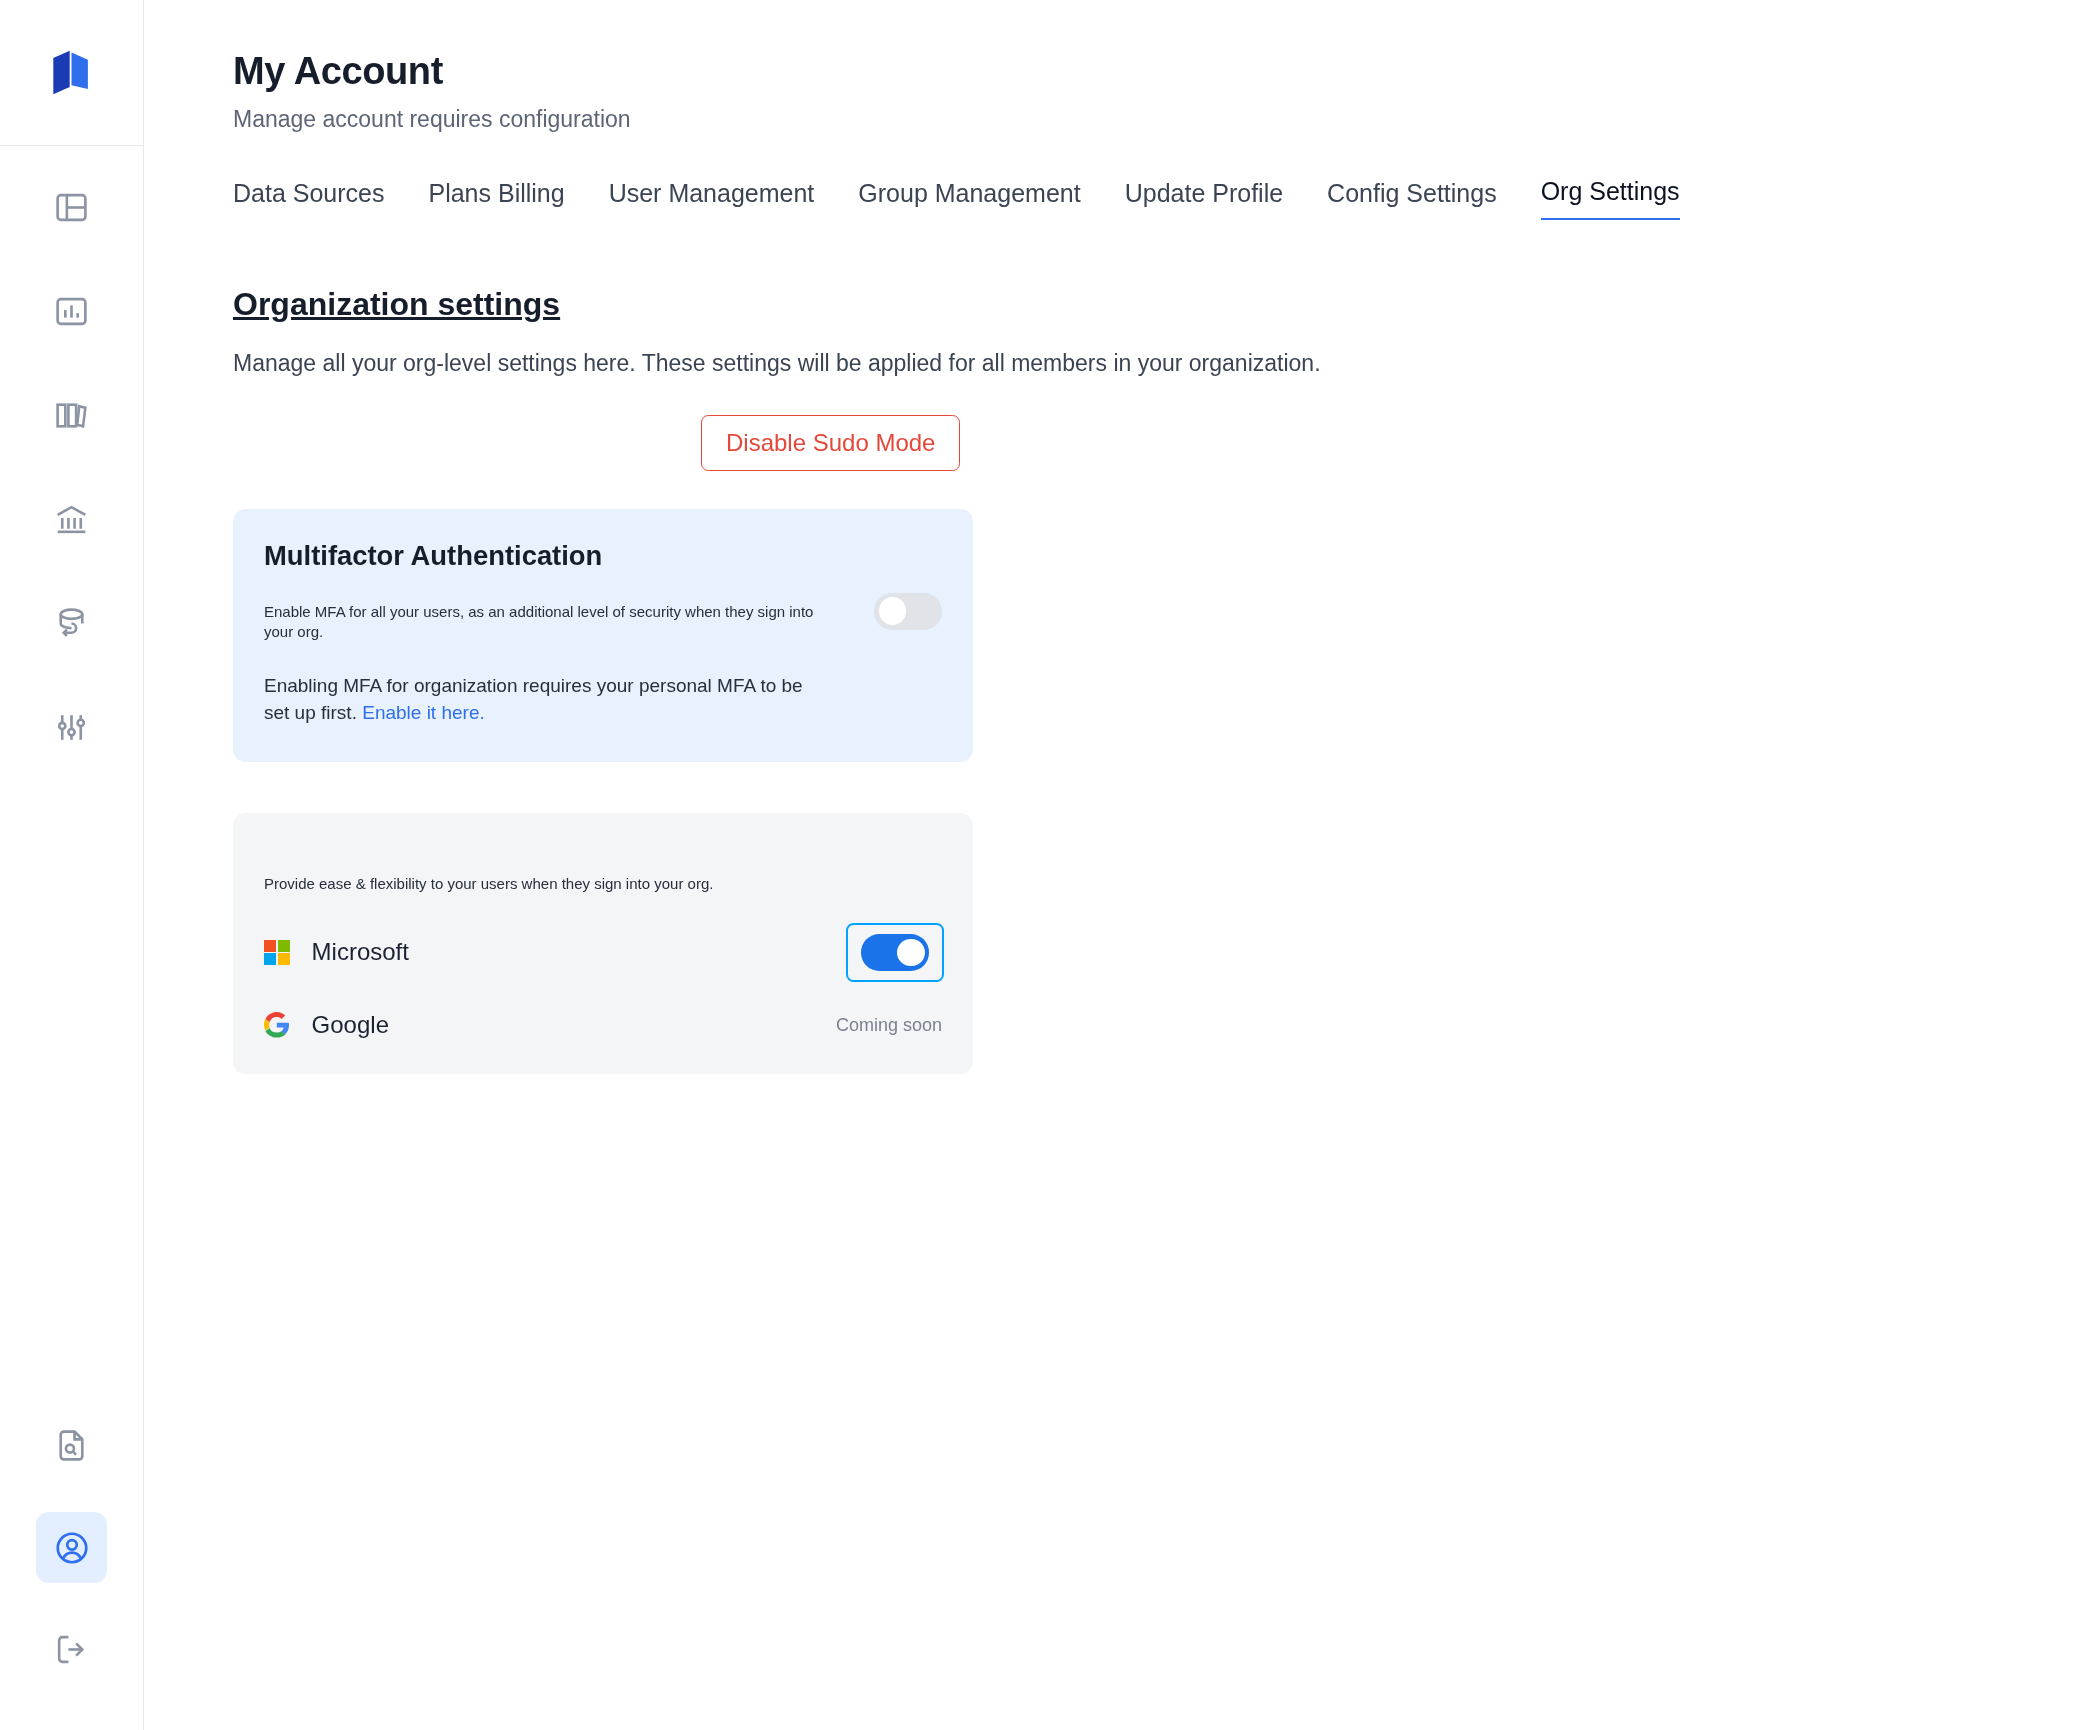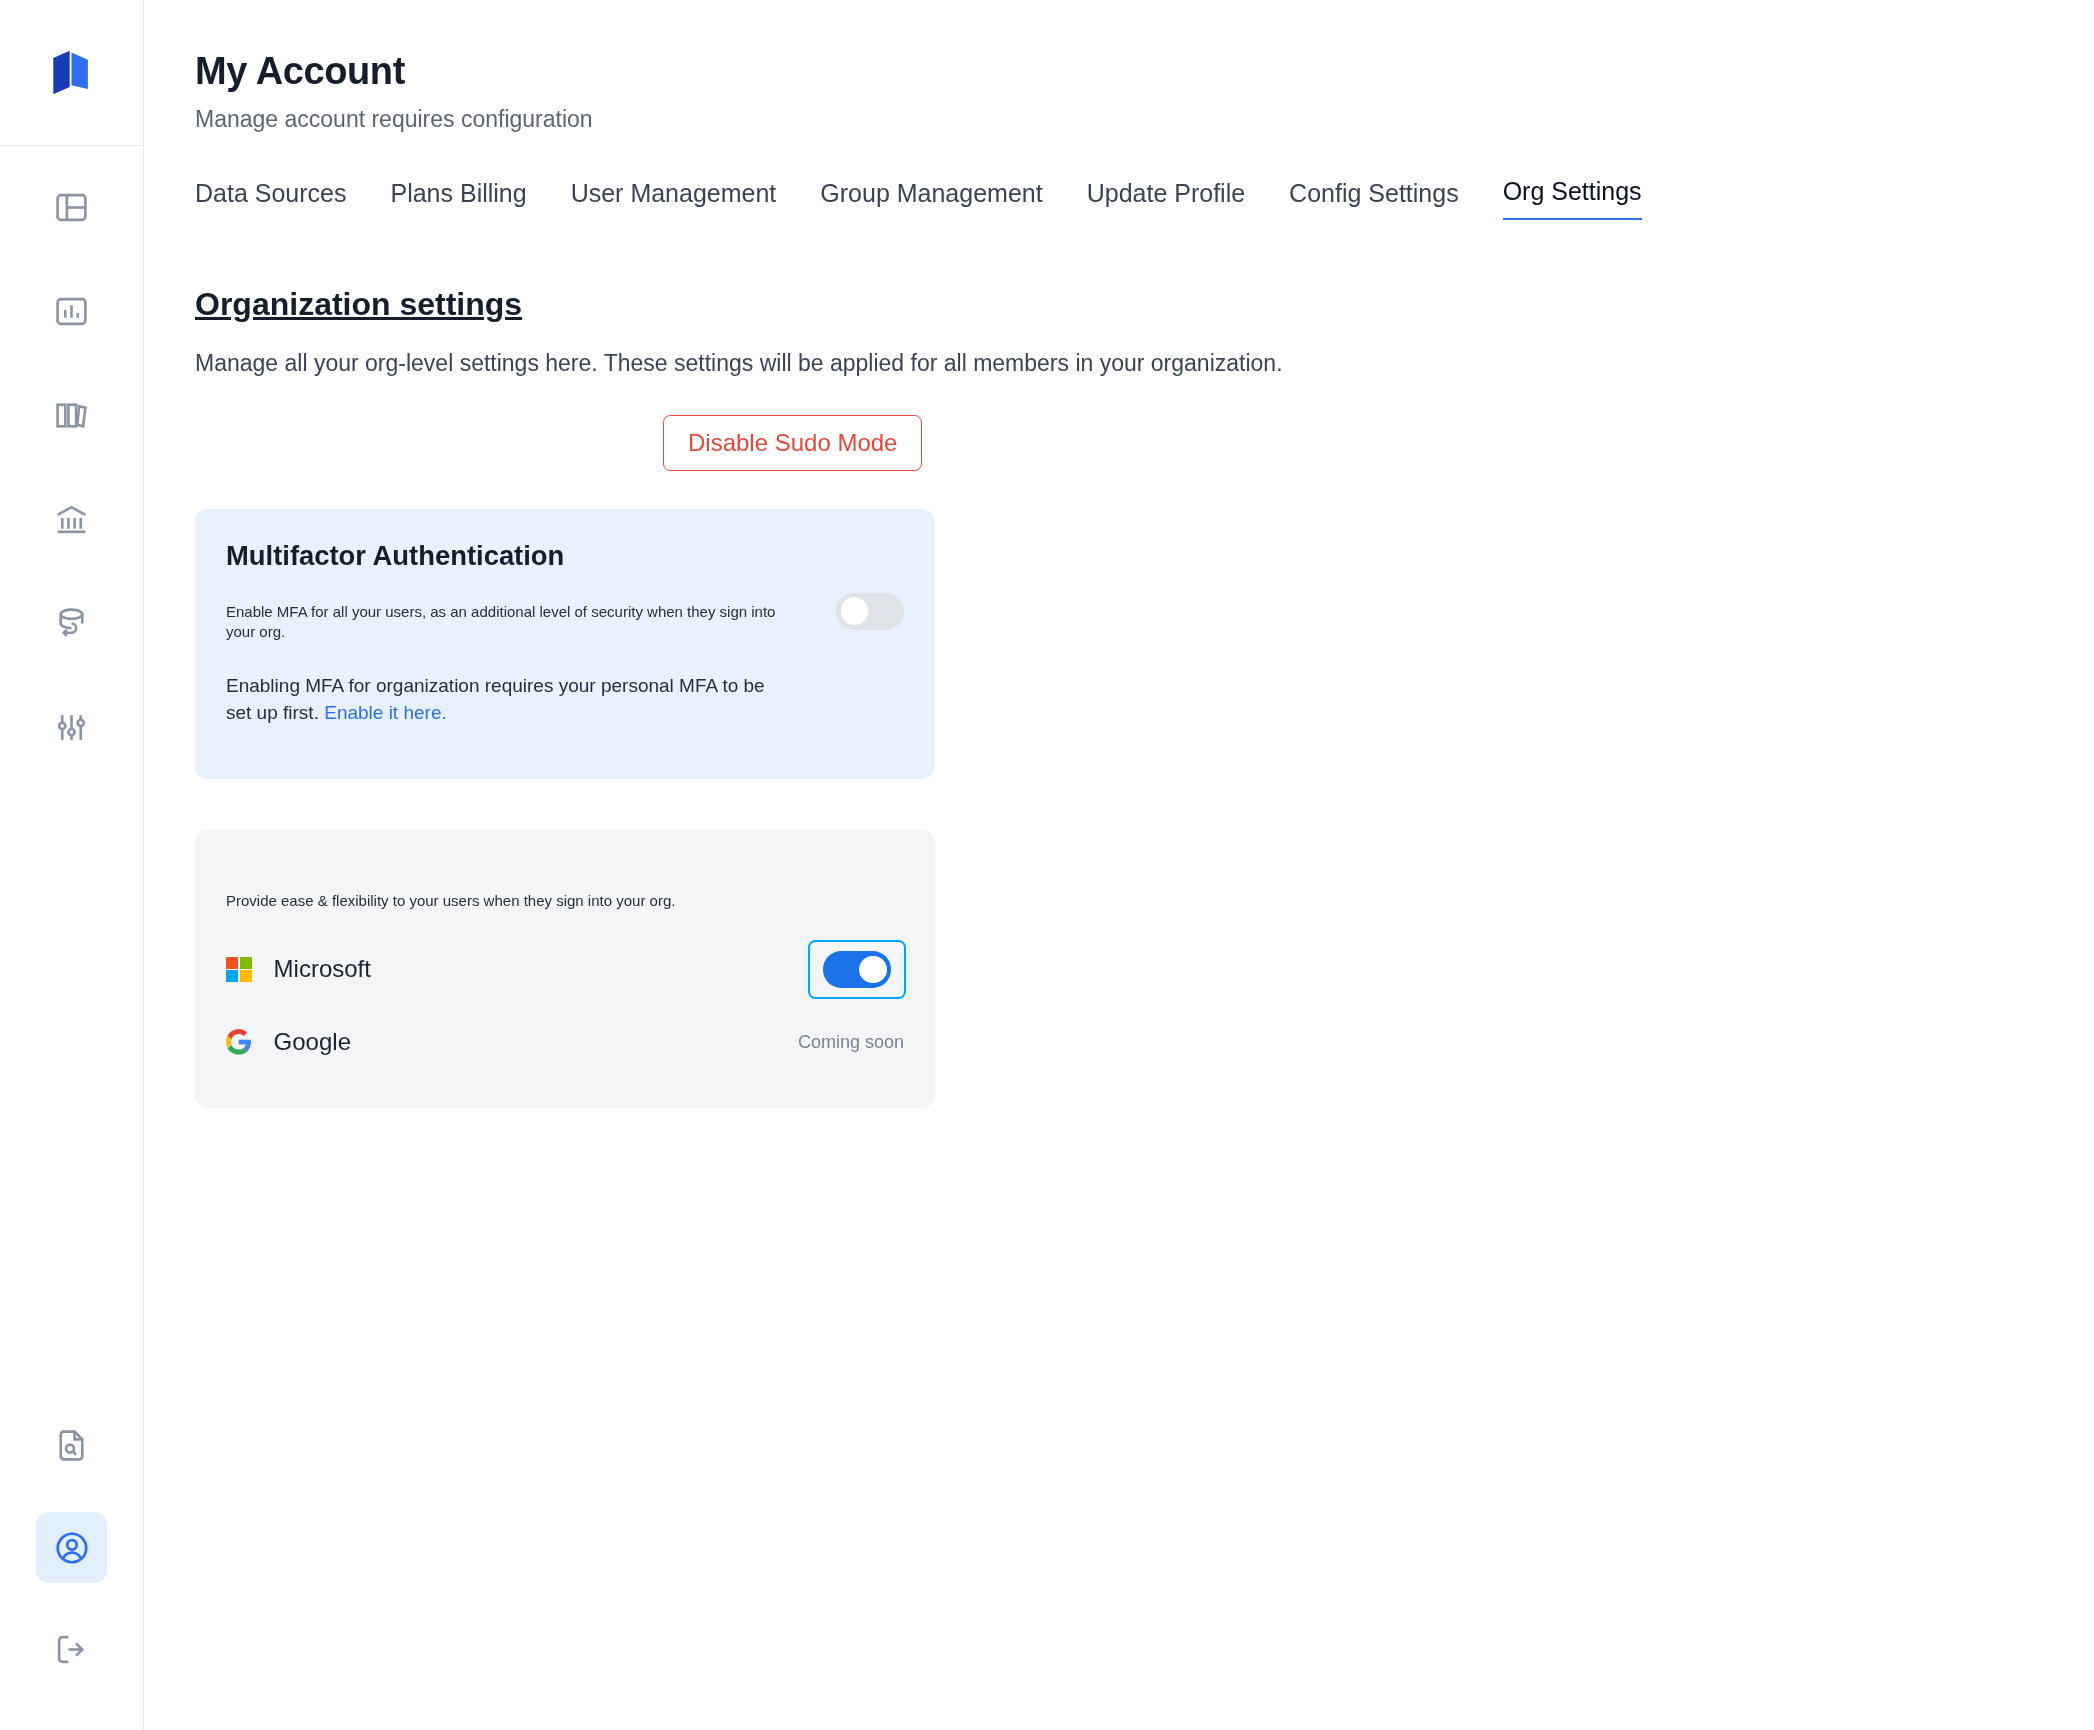--- a/index.html
+++ b/index.html
@@ -12,20 +12,21 @@
   }
   body {
     width: 2094px;
     height: 1731px;
     overflow: hidden;
   }
   .app {
     display: flex;
     width: 2094px;
     height: 1731px;
+    gap: 38px;
   }
 
   
   .sidebar {
     width: 144px;
     min-width: 144px;
     height: 100%;
     border-right: 0.9px solid #e6e8ec;
     display: flex;
     flex-direction: column;
@@ -140,21 +141,21 @@
     font-size: 24px;
     padding: 12.8px 24px;
     cursor: pointer;
     font-family: "Liberation Sans", sans-serif;
   }
 
   
   .card {
     width: 740px;
     border-radius: 12.8px;
-    padding: 31px 31px 52px 31px;
+    padding: 31px 31px 35px 31px;
     margin-top: 38px;
     position: relative;
   }
   .card.mfa { background: #e8f1fe; }
   .card.sso { background: #f4f5f7; margin-top: 51px; }
 
   .card-title {
     font-size: 27.4px;
     font-weight: 700;
     color: #161d2b;

